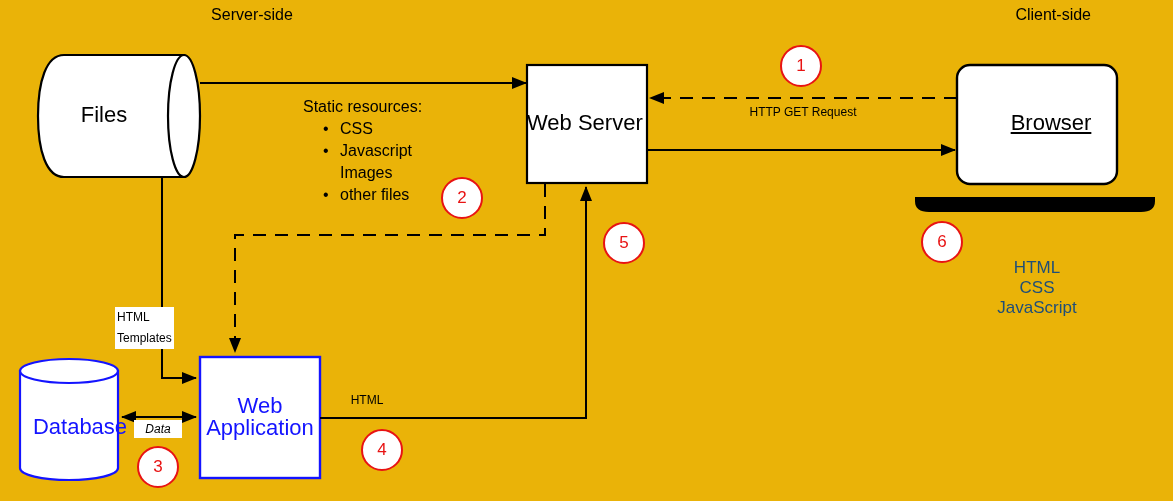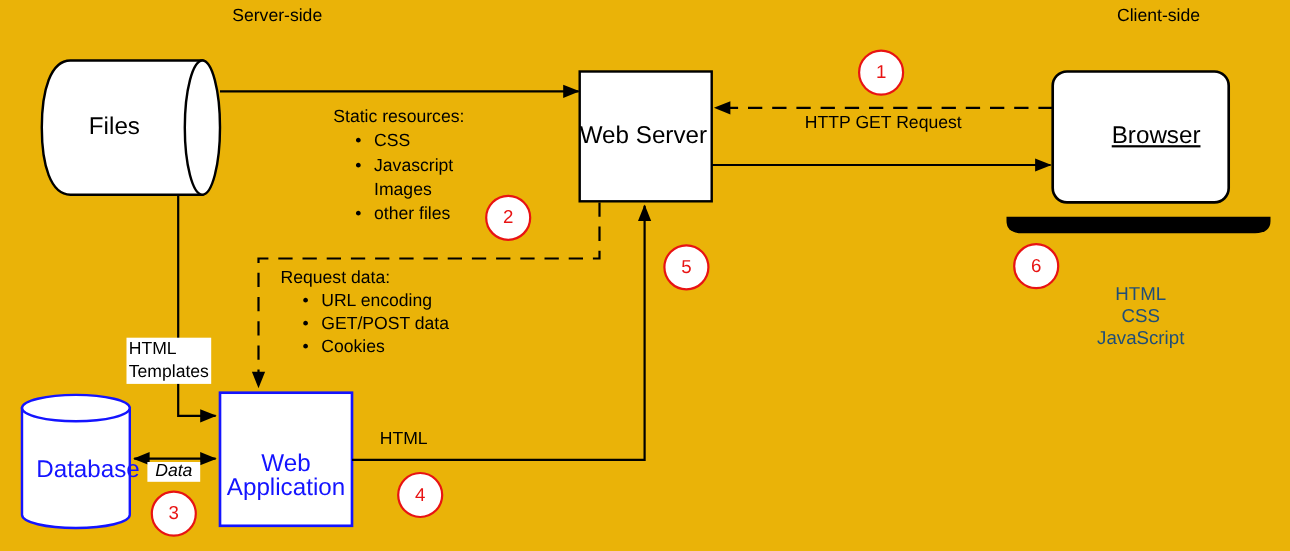--- a/index.html
+++ b/index.html
@@ -5,21 +5,21 @@
   html,body{margin:0;padding:0;background:#ffffff;}
   .canvas{
     position:relative;
     width:1173px;height:501px;
     background:#eab308;
     font-family:"Liberation Sans", sans-serif;
     color:#000;
     overflow:hidden;
   }
   .canvas svg{position:absolute;left:0;top:0;}
-  .lbl{position:absolute;font-size:16px;line-height:18px;white-space:nowrap;}
+  .lbl{position:absolute;font-size:12px;line-height:18px;white-space:nowrap;}
   .center{text-align:center;}
   .pre{white-space:pre-line;}
   .node-lbl{font-size:22px;}
   .blue{color:#1414ff;}
   .region-lbl{font-size:16px;}
   .stack{color:#1f4e79;font-size:17px;line-height:20px;text-align:center;}
   .whitebg{background:#ffffff;padding:0 2px;}
   .listblock{position:absolute;font-size:16px;}
   .listblock .ltitle{line-height:22px;}
   .listblock ul{margin:0;padding:0 0 0 20px;list-style:none;}
@@ -73,41 +73,33 @@
     <path d="M 320 418 L 586 418 L 586 187" stroke="#000" stroke-width="2" fill="none" marker-end="url(#arr)"></path>
   </svg>
 
   <div class="lbl region-lbl center" style="left:187px;top:6px;width:130px;">Server-side</div>
   <div class="lbl region-lbl center" style="left:961px;top:6px;width:130px;text-align:right;">Client-side</div>
 
   <div class="lbl node-lbl center" style="left:44px;top:106px;width:120px;">Files</div>
   <div class="lbl node-lbl center" style="left:527px;top:114px;width:108px;">Web Server</div>
   <div class="lbl node-lbl center" style="left:957px;top:114px;width:188px;text-decoration:underline;">Browser</div>
   <div class="lbl node-lbl center blue" style="left:20px;top:418px;width:120px;">Database</div>
-  <div class="lbl node-lbl center blue pre" style="left:200px;top:395px;width:120px;line-height:22px;margin-top:15px;">Web
+  <div class="lbl node-lbl center blue pre" style="left:200px;top:395px;width:120px;line-height:22px;">Web
 Application</div>
 
   <div class="listblock" style="left:272px;top:96px;margin-left:31px;">
     <div class="ltitle">Static resources:</div>
     <ul>
       <li>CSS</li>
       <li>Javascript
 Images</li>
       <li>other files</li>
     </ul>
   </div>
 
-  <div class="listblock tight" style="left:255px;top:242px;">
-    <div class="ltitle">Request data:</div>
-    <ul>
-      <li>URL encoding</li>
-      <li>GET/POST data</li>
-      <li>Cookies</li>
-    </ul>
-  </div>
 
   <div class="lbl center" style="left:703px;top:103px;width:200px;">HTTP GET Request</div>
   <div class="lbl pre whitebg" style="left:115px;top:307px;line-height:21px;">HTML
 Templates</div>
   <div class="lbl center whitebg" style="left:134px;top:420px;width:44px;font-style:italic;">Data</div>
   <div class="lbl center" style="left:337px;top:391px;width:60px;">HTML</div>
 
   <div class="stack" style="position:absolute;left:967px;top:258px;width:140px;">
     <div>HTML</div>
     <div>CSS</div>

